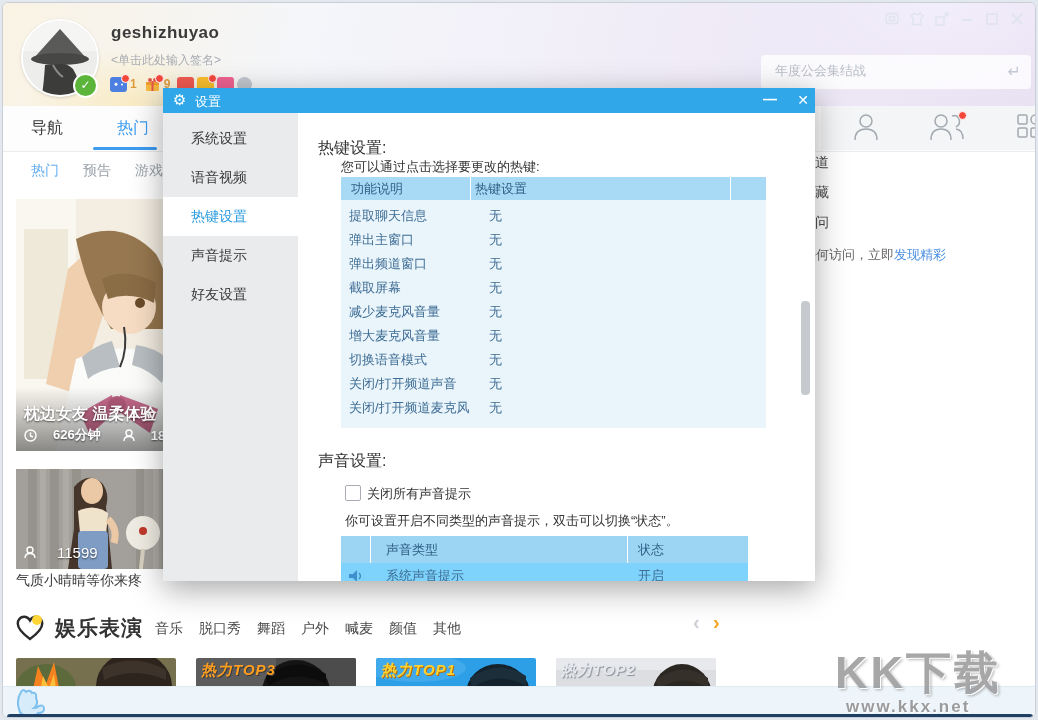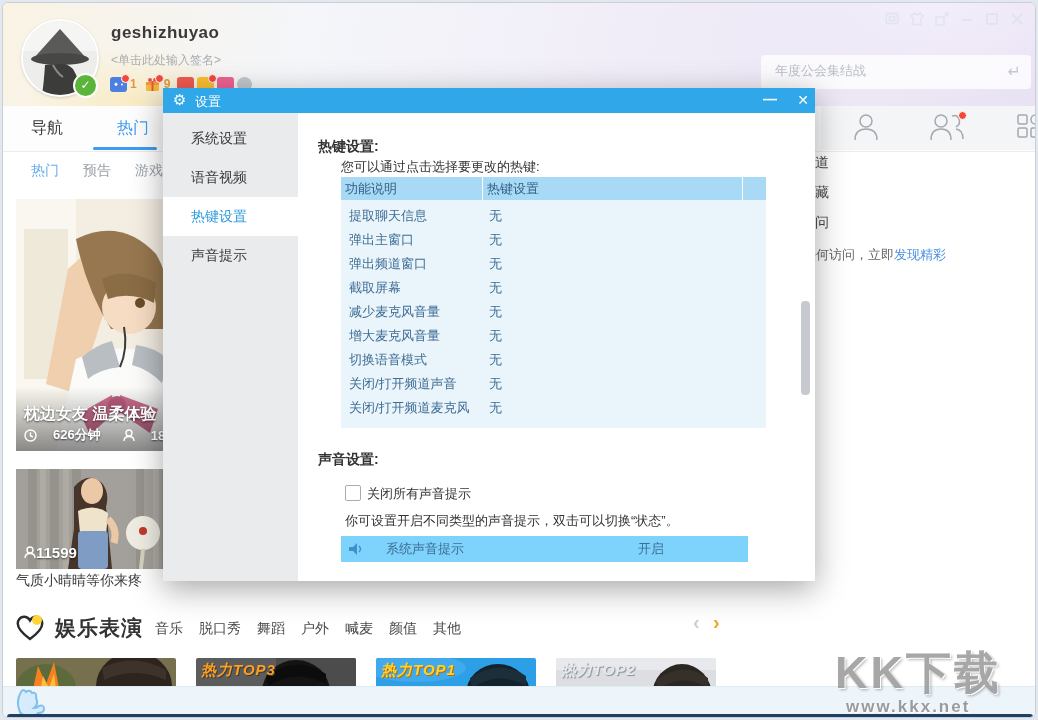--- a/index.html
+++ b/index.html
@@ -46,21 +46,21 @@
   
   .rp-frag{left:812px;font-size:14px;color:#4a4a4a}
   #rp-hint{left:800px;top:243px;font-size:13px;color:#666;white-space:nowrap}
   #rp-hint a{color:#4a90e2;text-decoration:none}
 
   
   .vcard{left:13px;overflow:hidden}
   .voverlay{position:absolute;left:0;right:0;bottom:0;height:64px;background:linear-gradient(transparent,rgba(0,0,0,.45))}
   .vtitle{position:absolute;left:8px;bottom:26px;color:#fff;font-size:16px;font-weight:600;text-shadow:0 1px 2px rgba(0,0,0,.6);white-space:nowrap}
   .vmeta{position:absolute;left:8px;bottom:7px;color:#fff;font-size:13px;font-weight:600;text-shadow:0 1px 2px rgba(0,0,0,.6);display:flex;align-items:center;gap:16px;white-space:nowrap}
-  #v2num{position:absolute;left:8px;bottom:8px;color:#fff;font-size:15px;font-weight:700;text-shadow:0 1px 2px rgba(0,0,0,.6);display:flex;align-items:center;gap:0}
+  #v2num{position:absolute;left:8px;bottom:8px;color:#fff;font-size:15px;font-weight:400;text-shadow:0 1px 2px rgba(0,0,0,.6);display:flex;align-items:center;gap:21px}
   #v2cap{left:13px;top:569px;font-size:14px;color:#3a3a3a}
 
   
   #ent-title{left:52px;top:611px;font-size:21px;color:#333;font-weight:600;letter-spacing:1px}
   #ent-tabs{left:152px;top:617px;display:flex;gap:16px;font-size:14px}
   .ent-tab{color:#4a4a4a;cursor:pointer}
   #ent-prev{left:690px;top:608px;font-size:20px;color:#ccd1d9;font-weight:bold;cursor:pointer}
   #ent-next{left:710px;top:608px;font-size:20px;color:#f5a623;font-weight:bold;cursor:pointer}
   .thumb{top:655px;width:160px;height:45px;overflow:hidden;border-radius:2px}
   .tbadge{position:absolute;left:5px;top:3px;font-size:15px;font-style:italic;font-weight:900;letter-spacing:1px}
@@ -82,21 +82,21 @@
   #dlg{left:160px;top:85px;width:652px;height:493px;background:#fff;z-index:40;
     box-shadow:0 8px 30px rgba(0,0,0,.35);overflow:hidden}
   #dlg-title{left:0;top:0;width:100%;height:25px;background:#2fa7e9;color:#fff}
   #dlg-gear{left:10px;top:3px;font-size:15px;color:#fff}
   #dlg-tlabel{left:32px;top:5px;font-size:13px;color:#fff}
   #dlg-min{left:597px;top:2px;width:20px;height:20px;color:#fff;font-size:14px;font-weight:bold;text-align:center;line-height:18px;cursor:pointer}
   #dlg-close{left:630px;top:2px;width:20px;height:20px;color:#fff;font-size:14px;font-weight:bold;text-align:center;line-height:20px;cursor:pointer}
   #dlg-side{left:0;top:25px;width:135px;height:468px;background:#e9ebed;padding-top:6px;box-sizing:border-box}
   .side-item{height:39px;line-height:39px;padding-left:28px;font-size:14px;color:#3a3a3a;cursor:pointer}
   .side-item.active{background:#fff;color:#2b9ce0}
-  .dlg-h{font-size:14px;font-weight:bold;color:#333}
+  .dlg-h{font-size:16px;font-weight:normal;color:#333}
   #hk-head{left:155px;top:50px}
   #hk-intro{left:178px;top:70px;font-size:13px;color:#333}
   #hk-table{left:178px;top:89px;width:425px}
   .thead{display:flex;height:23px;background:#a9daf5;font-size:13px;color:#2f5f85}
   .thead>div{line-height:23px;border-right:1px solid #fff;box-sizing:border-box}
   #hk-rows{background:#e9f4fb;padding:4px 0 8px}
   .hk-row{display:flex;height:24px;line-height:24px;font-size:13px;color:#3f6d94}
   .hk-c1{width:142px;padding-left:8px;box-sizing:border-box}
   #snd-head{left:155px;top:363px}
   #snd-check{left:182px;top:397px;width:14px;height:14px;background:#fff;border:1px solid #a9adb3;border-radius:2px;cursor:pointer}
@@ -368,28 +368,29 @@
       <span id="dlg-gear" class="abs">⚙</span>
       <span id="dlg-tlabel" class="abs">设置</span>
       <span id="dlg-min" class="abs">—</span>
       <span id="dlg-close" class="abs">✕</span>
     </div>
     <div id="dlg-side" class="abs">
         <div class="side-item">系统设置</div>
         <div class="side-item">语音视频</div>
         <div class="side-item active">热键设置</div>
         <div class="side-item">声音提示</div>
+        <div class="side-item">好友设置</div>
       </div>
 
     <div id="hk-head" class="abs dlg-h">热键设置:</div>
     <div id="hk-intro" class="abs">您可以通过点击选择要更改的热键:</div>
 
     <div id="hk-table" class="abs">
       <div class="thead">
-        <div style="width:142px;padding-left:4px">功能说明</div>
+        <div style="width:130px;padding-left:10px">功能说明</div>
         <div style="width:260px;padding-left:4px">热键设置</div>
         <div style="width:23px;border-right:none"></div>
       </div>
       <div id="hk-rows">
           <div class="hk-row">
             <div class="hk-c1">提取聊天信息</div>
             <div class="hk-c2" style="padding-left: 6px;">无</div>
           </div>
           <div class="hk-row">
             <div class="hk-c1">弹出主窗口</div>
@@ -425,20 +426,25 @@
           </div>
         </div>
     </div>
 
     <div id="snd-head" class="abs dlg-h">声音设置:</div>
     <span id="snd-check" class="abs"></span>
     <div id="snd-checklabel" class="abs">关闭所有声音提示</div>
     <div id="snd-hint" class="abs">你可设置开启不同类型的声音提示，双击可以切换“状态”。</div>
 
     <div id="snd-table" class="abs">
+      <div class="thead" style="height:27px;background:#9cd4f4">
+        <div style="width:30px;line-height:27px"></div>
+        <div style="width:257px;line-height:27px;padding-left:15px;box-sizing:border-box">声音类型</div>
+        <div style="width:120px;line-height:27px;padding-left:10px;box-sizing:border-box;border-right:none">状态</div>
+      </div>
       <div class="snd-row">
         <div style="width:30px;text-align:center">
           <svg width="14" height="12" viewBox="0 0 14 12" style="margin-top:7px">
               <polygon points="0,4 4,4 8,0 8,12 4,8 0,8" fill="#3e8fcc"></polygon>
               <path d="M10 3 Q13 6 10 9" stroke="#3e8fcc" stroke-width="1.4" fill="none"></path>
             </svg>
         </div>
         <div style="width:257px;padding-left:15px;box-sizing:border-box">系统声音提示</div>
         <div style="width:120px;padding-left:10px;box-sizing:border-box">开启</div>
       </div>

